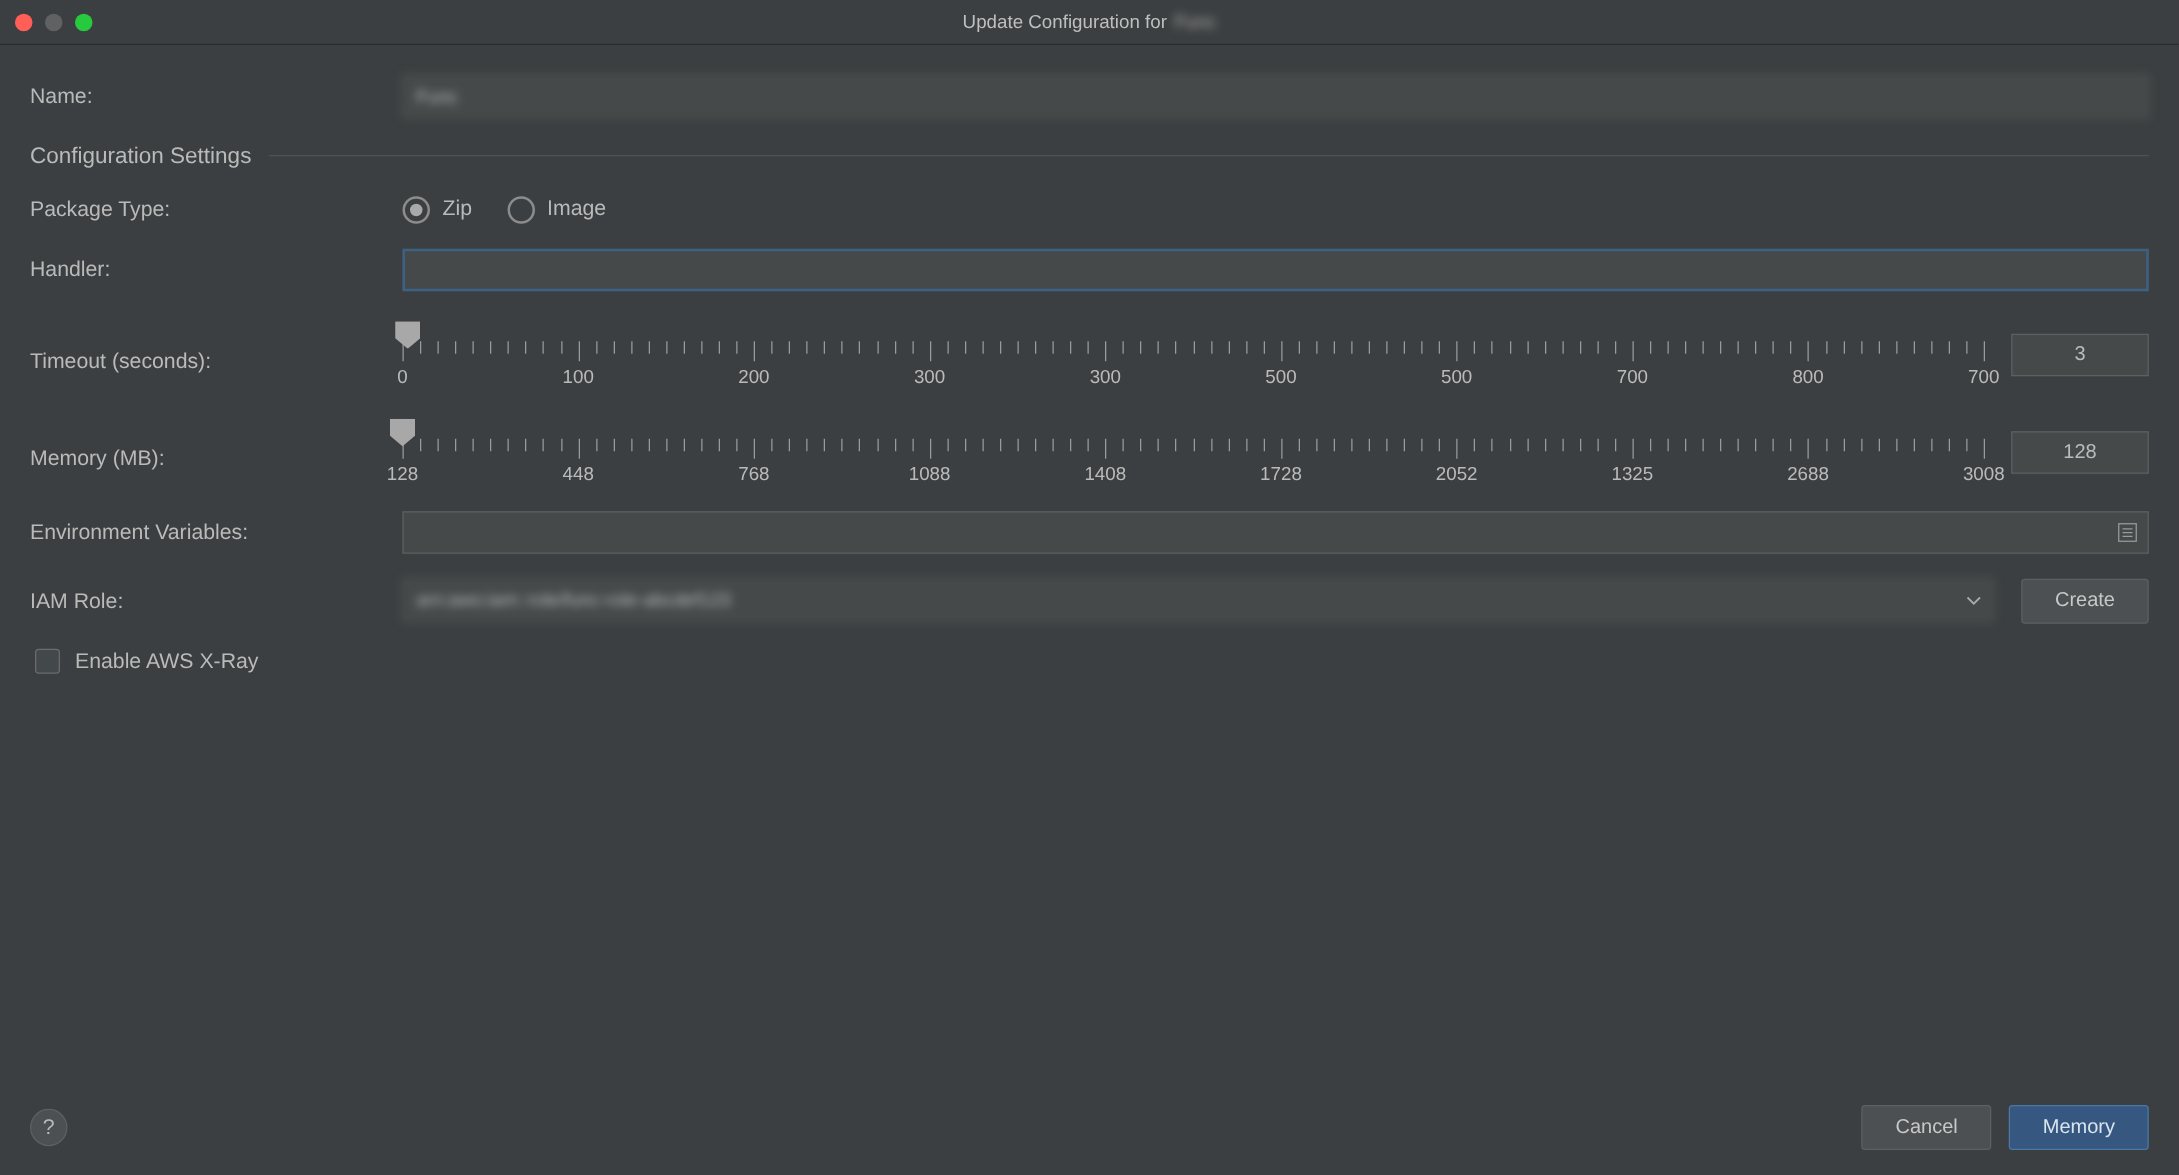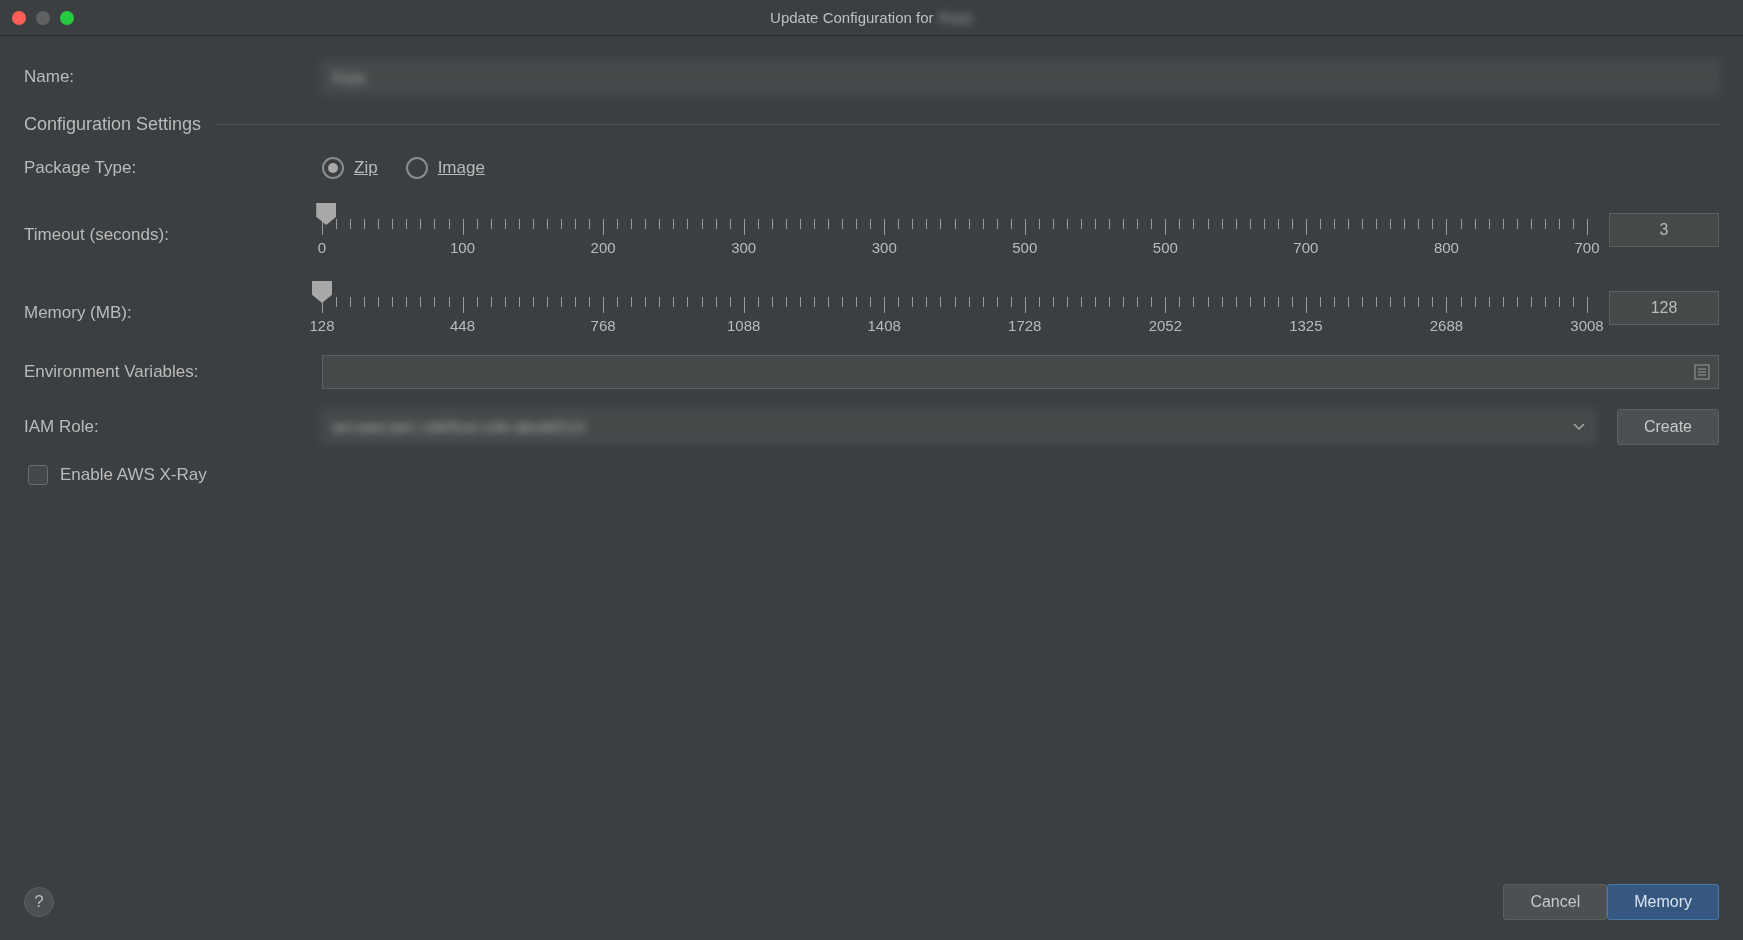--- a/index.html
+++ b/index.html
@@ -35,21 +35,21 @@
   .select .caret { position: absolute; right: 10px; top: 50%; transform: translateY(-50%); }
   .caret svg { display:block; }
   
   
   .section-header { display: flex; align-items: center; margin: 6px 0 22px 0; gap: 14px; }
   .section-header .title { font-size: 18px; color: #bababa; white-space: nowrap; }
   .section-header .line { flex: 1; height: 1px; background: #515151; }
   
   
   .radio-group { display: flex; gap: 28px; align-items: center; }
-  .radio { display: flex; align-items: center; gap: 10px; cursor: pointer; text-decoration: underline; }
+  .radio { display: flex; align-items: flex-start; gap: 10px; cursor: pointer; }
   .radio-circle { width: 22px; height: 22px; border-radius: 50%; border: 2px solid #8c8c8c; position: relative; }
   .radio-circle.checked::after { content:""; position:absolute; inset:4px; background:#a9a9a9; border-radius:50%; }
   .radio-label { font-size: 17px; color:#bababa; }
   
   
   .slider-wrap { flex:1; display:flex; gap:22px; align-items:flex-start; }
   .slider-box { flex:1; padding-top:4px; }
   .slider-track-area { position: relative; height: 54px; }
   .slider-track { position:absolute; left:0; right:0; top:16px; height:2px; background:transparent; }
   .slider-thumb {
@@ -80,21 +80,21 @@
   .btn.primary { background:#365880; border-color:#4a78a6; color:#d9e4ef; }
   
   
   .checkbox-row { display:flex; align-items:center; gap:12px; margin-top:4px; margin-left:4px; }
   .checkbox { width:20px; height:20px; border:1px solid #6b6b6b; background:#43494a; border-radius:3px; cursor:pointer; }
   .checkbox-label { font-size:17px; color:#bababa; }
   
   
   .footer { position:absolute; bottom:20px; left:24px; right:24px; display:flex; align-items:center; }
   .help-circle { width:30px; height:30px; border-radius:50%; background:#4c5052; border:1px solid #5e6060; display:flex; align-items:center; justify-content:center; color:#bababa; font-size:17px; cursor:pointer;}
-  .footer-btns { margin-left:auto; display:flex; }
+  .footer-btns { margin-left:auto; display:flex; gap:14px; }
   
   .rel { position:relative; }
 </style>
 </head>
 <body>
 
 <div class="titlebar">
   <div class="traffic-lights">
     <div class="traffic-light tl-close"></div>
     <div class="traffic-light tl-min"></div>
@@ -130,20 +130,26 @@
           <div class="radio-label">Zip</div>
         </div>
         <div class="radio">
           <div class="radio-circle"></div>
           <div class="radio-label">Image</div>
         </div>
       </div>
     </div>
   </div>
 
+  <div class="row">
+    <div class="label">Handler:</div>
+    <div class="field">
+      <input class="text-input focused" value="" style="">
+    </div>
+  </div>
 
 
   <div class="row row-slider">
     <div class="label label-slider">Timeout (seconds):</div>
     <div class="slider-wrap">
       <div class="slider-box">
         <div class="slider-track-area" id="slider-timeout">
           <div class="slider-track"></div>
         <div class="tick major" style="left: 0%;"></div>
             <div class="tick-label" style="left: 0%;">0</div>

